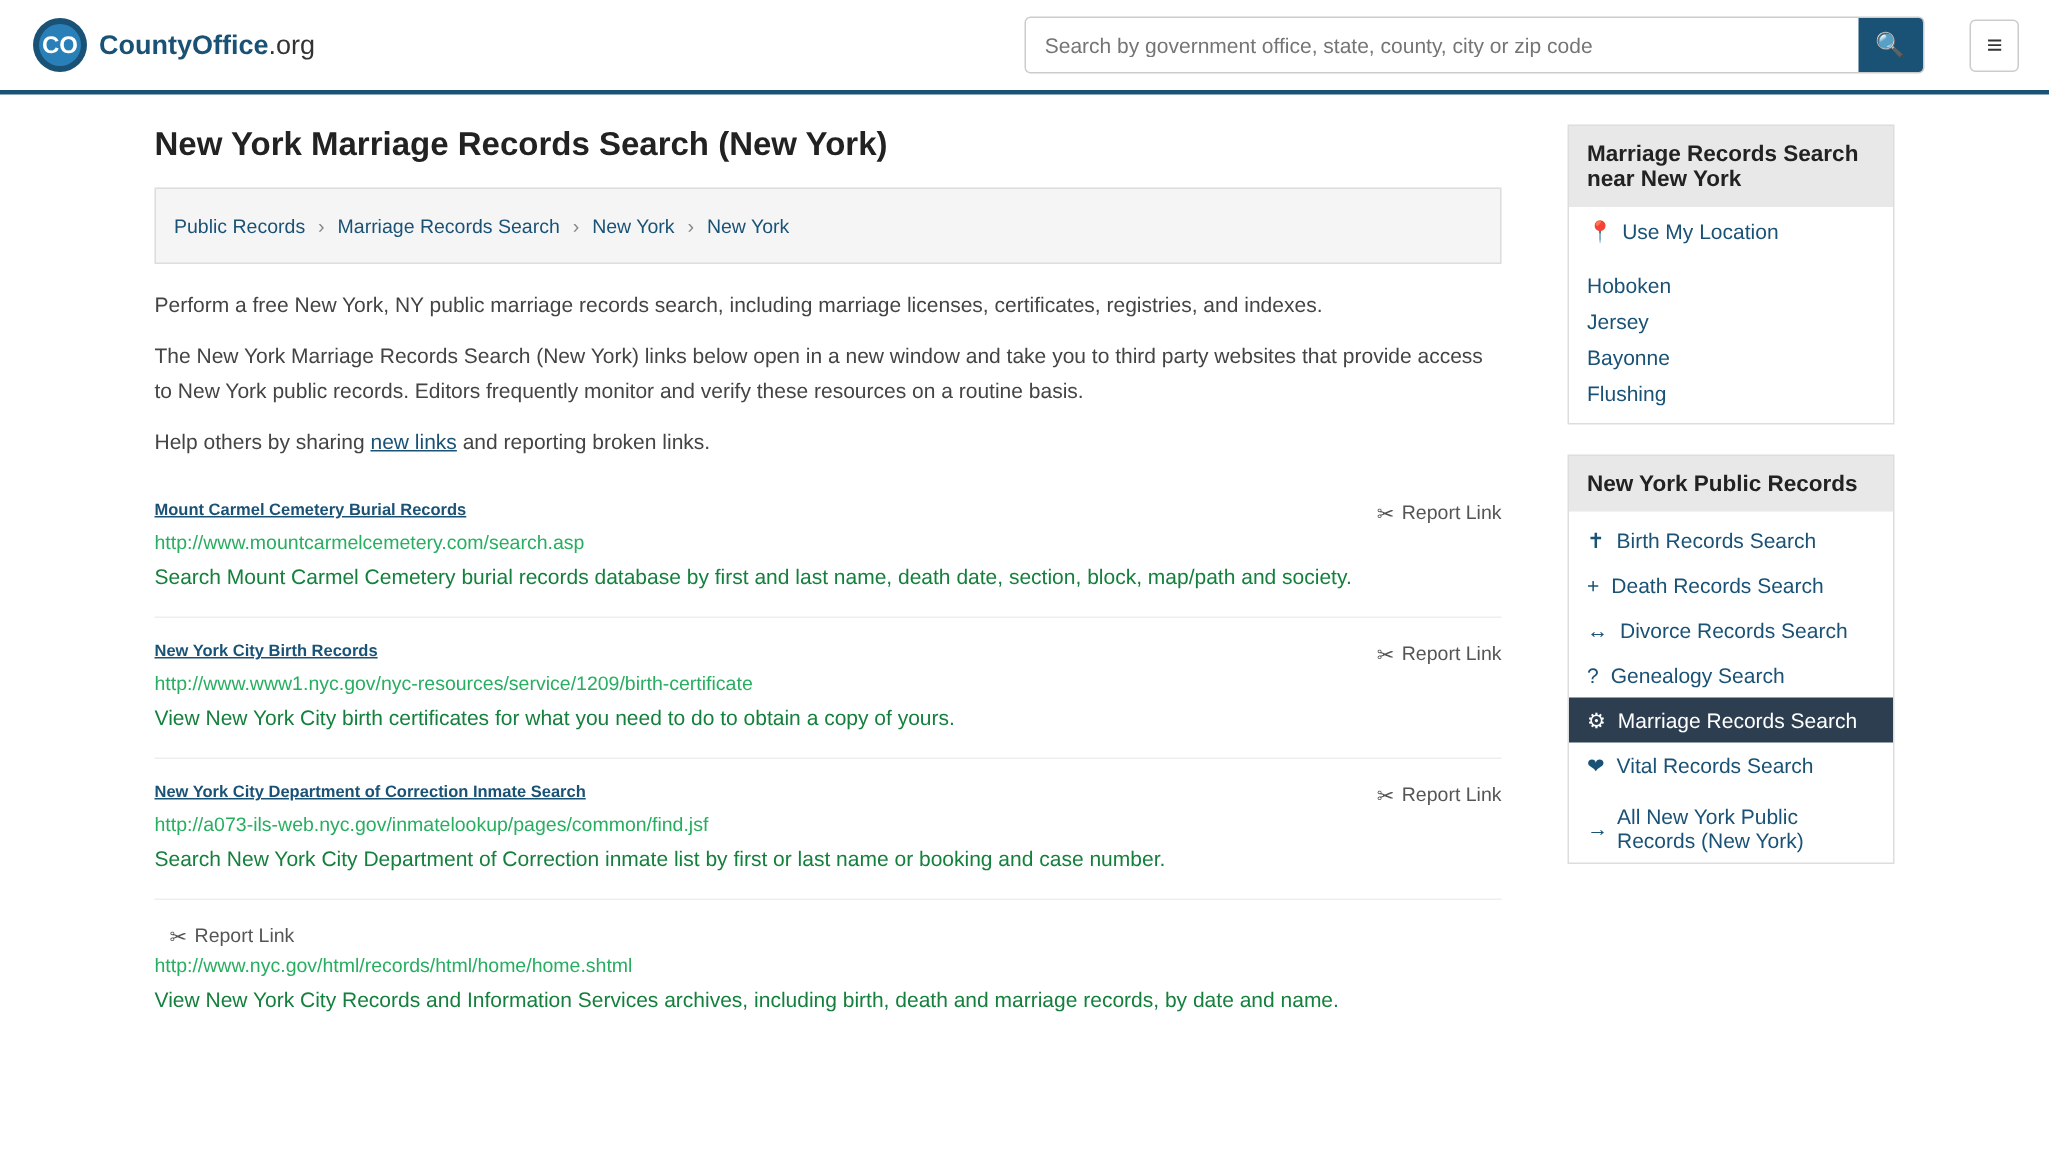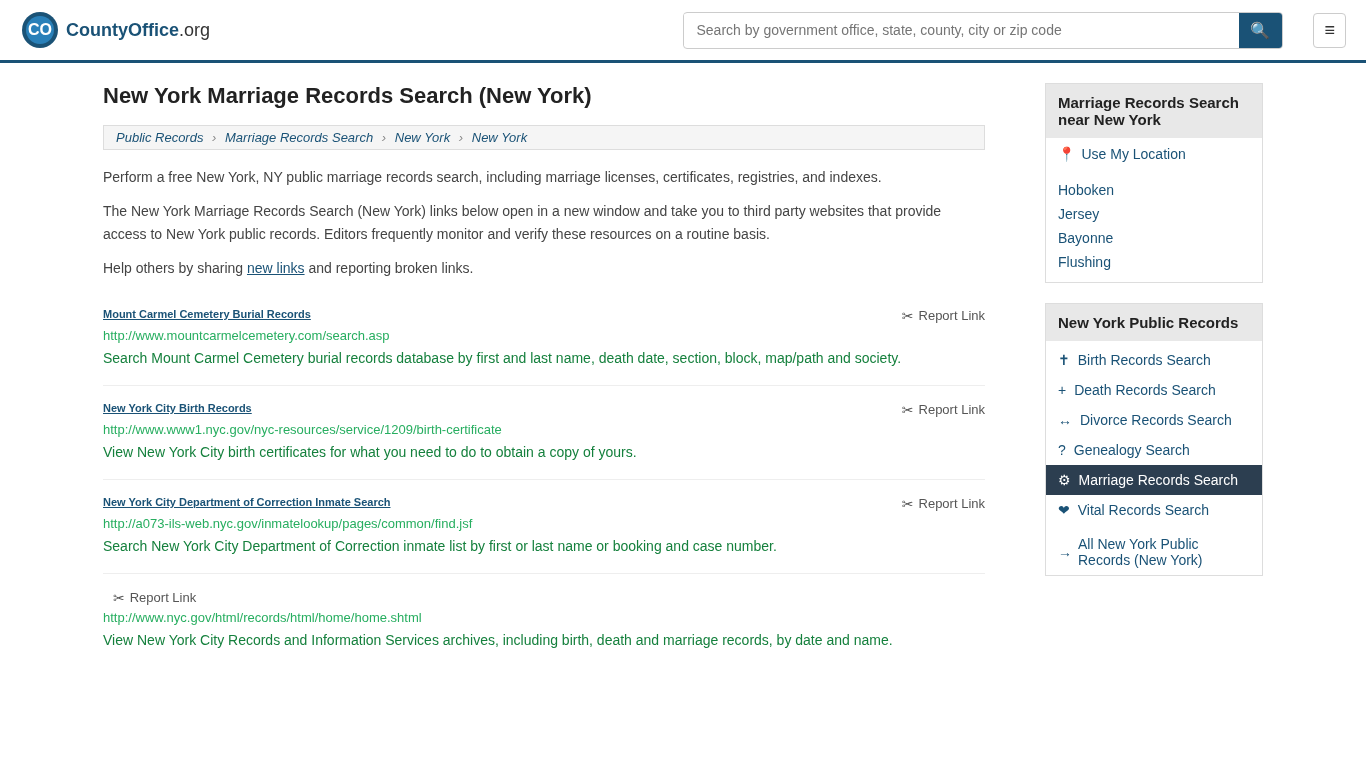--- a/index.html
+++ b/index.html
@@ -60,43 +60,42 @@
       color: #333;
       margin-left: 10px;
     }
 
     
     #main-wrapper {
       max-width: 1200px;
       margin: 0 auto;
       padding: 20px;
       display: flex;
-      gap: 48px;
+      gap: 32px;
     }
 
     
     #content {
       flex: 1;
     }
     #page-title {
       font-size: 22px;
       font-weight: bold;
       color: #222;
       margin-bottom: 16px;
     }
 
     
     #breadcrumb {
       background: #f5f5f5;
       border: 1px solid #ddd;
-      padding: 4px 12px;
+      padding: 17px 12px;
       margin-bottom: 16px;
       font-size: 13px;
       color: #555;
-      font-style: italic;
     }
     #breadcrumb a {
       color: #1a5276;
       text-decoration: none;
     }
     .breadcrumb-sep { margin: 0 5px; color: #888; }
 
     
     .desc-text {
       font-size: 14px;

